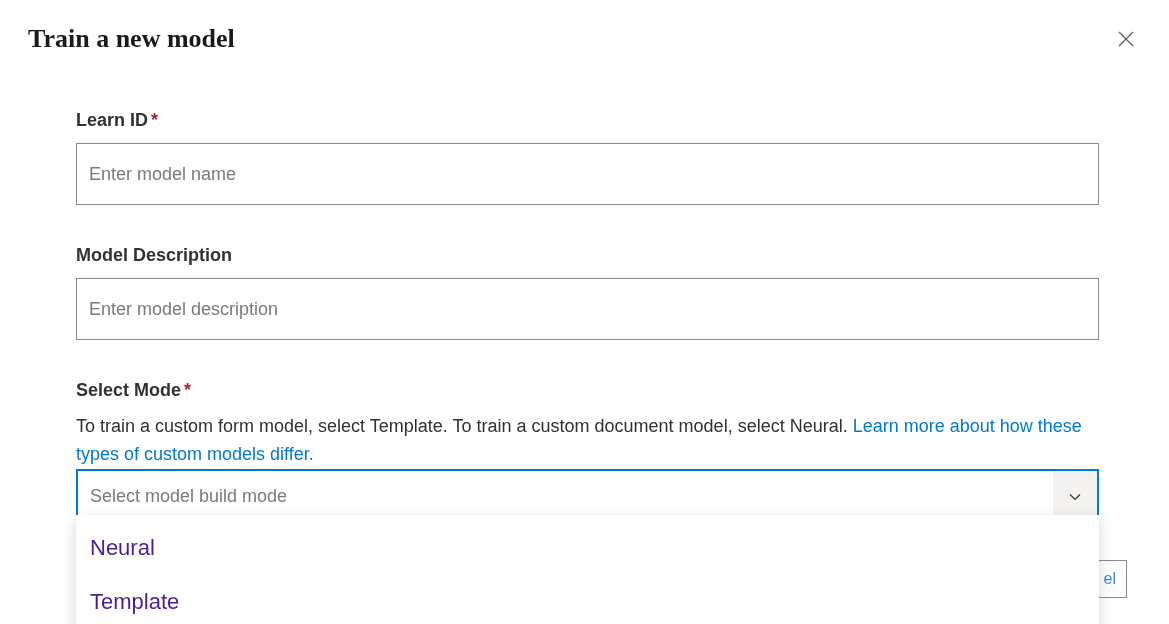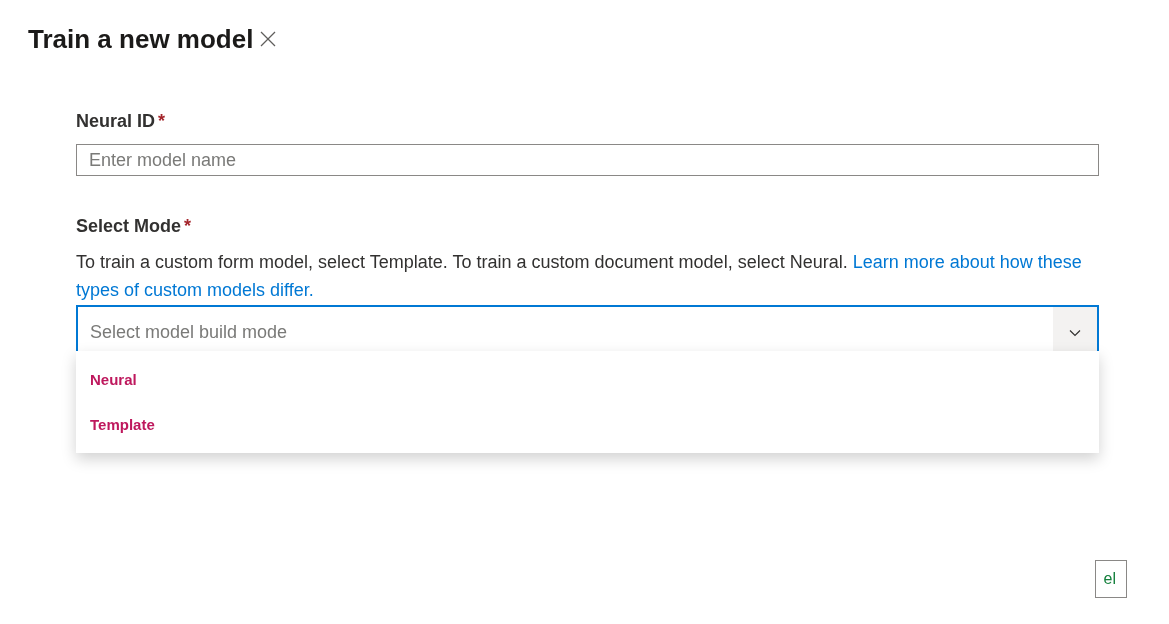--- a/index.html
+++ b/index.html
@@ -15,22 +15,23 @@
       height: 624px;
       position: relative;
       overflow: hidden;
     }
     .dialog {
       padding: 24px 28px;
       position: relative;
     }
     .header-row {
       display: flex;
-      justify-content: flex-start;
+      justify-content: space-between;
       align-items: flex-start;
+      font-family: Liberation Serif, serif;
     }
     .dialog-title {
       font-size: 26px;
       font-weight: 600;
       color: #1b1a19;
       margin-bottom: 56px;
     }
     .close-btn {
       background: none;
       border: none;
@@ -71,21 +72,21 @@
       color: #323130;
       line-height: 1.55;
     }
     .help-link {
       color: #0078d4;
       text-decoration: none;
       cursor: pointer;
     }
     .text-input {
       width: 100%;
-      height: 32px;
+      height: 62px;
       border: 1px solid #8a8886;
       padding: 0 12px;
       font-size: 18px;
       font-family: inherit;
       color: #1d4ed8;
       outline: none;
       background: #fff;
     }
     .text-input::placeholder {
       color: #7a7a78;
@@ -129,35 +130,34 @@
       top: 46px;
       left: 0;
       right: 0;
       background: #fff;
       box-shadow: 0 6px 14px rgba(0,0,0,0.18);
       z-index: 20;
       padding: 6px 0;
     }
     .dropdown-option {
       padding: 14px 14px;
-      font-size: 15px;
-      color: #be185d;
-      cursor: pointer;
-      font-weight: bold;
+      font-size: 22px;
+      color: #4c1d95;
+      cursor: pointer;
     }
     .footer-btn {
       position: absolute;
       right: 42px;
       top: 560px;
       border: 1px solid #8a8886;
       background: #fff;
       height: 38px;
       padding: 0 10px 0 8px;
       font-size: 16px;
-      color: #15803d;
+      color: #3b82f6;
       display: flex;
       align-items: center;
       z-index: 1;
       overflow: hidden;
       white-space: nowrap;
     }
   </style>
 </head>
 <body>
 
@@ -169,25 +169,31 @@
         <line x1="2" y1="2" x2="16" y2="16"></line>
         <line x1="16" y1="2" x2="2" y2="16"></line>
       </svg>
     </button>
   </div>
 
   <div class="form-body">
 
     <div class="field-group">
       <label class="field-label">
-        <span>Neural ID</span><span class="required">*</span>
+        <span>Learn ID</span><span class="required">*</span>
       </label>
       <input type="text" class="text-input" placeholder="Enter model name" style="">
     </div>
 
+    <div class="field-group">
+      <label class="field-label">
+        <span>Model Description</span>
+      </label>
+      <input type="text" class="text-input" placeholder="Enter model description" style="">
+    </div>
 
     <div class="field-group last">
       <label class="field-label">
         <span>Select Mode</span><span class="required">*</span>
       </label>
       <p class="help-text">
         <span>To train a custom form model, select Template. To train a custom document model, select Neural. </span><a class="help-link">Learn more about how these types of custom models differ.</a>
       </p>
 
       <div class="combobox-wrapper">

